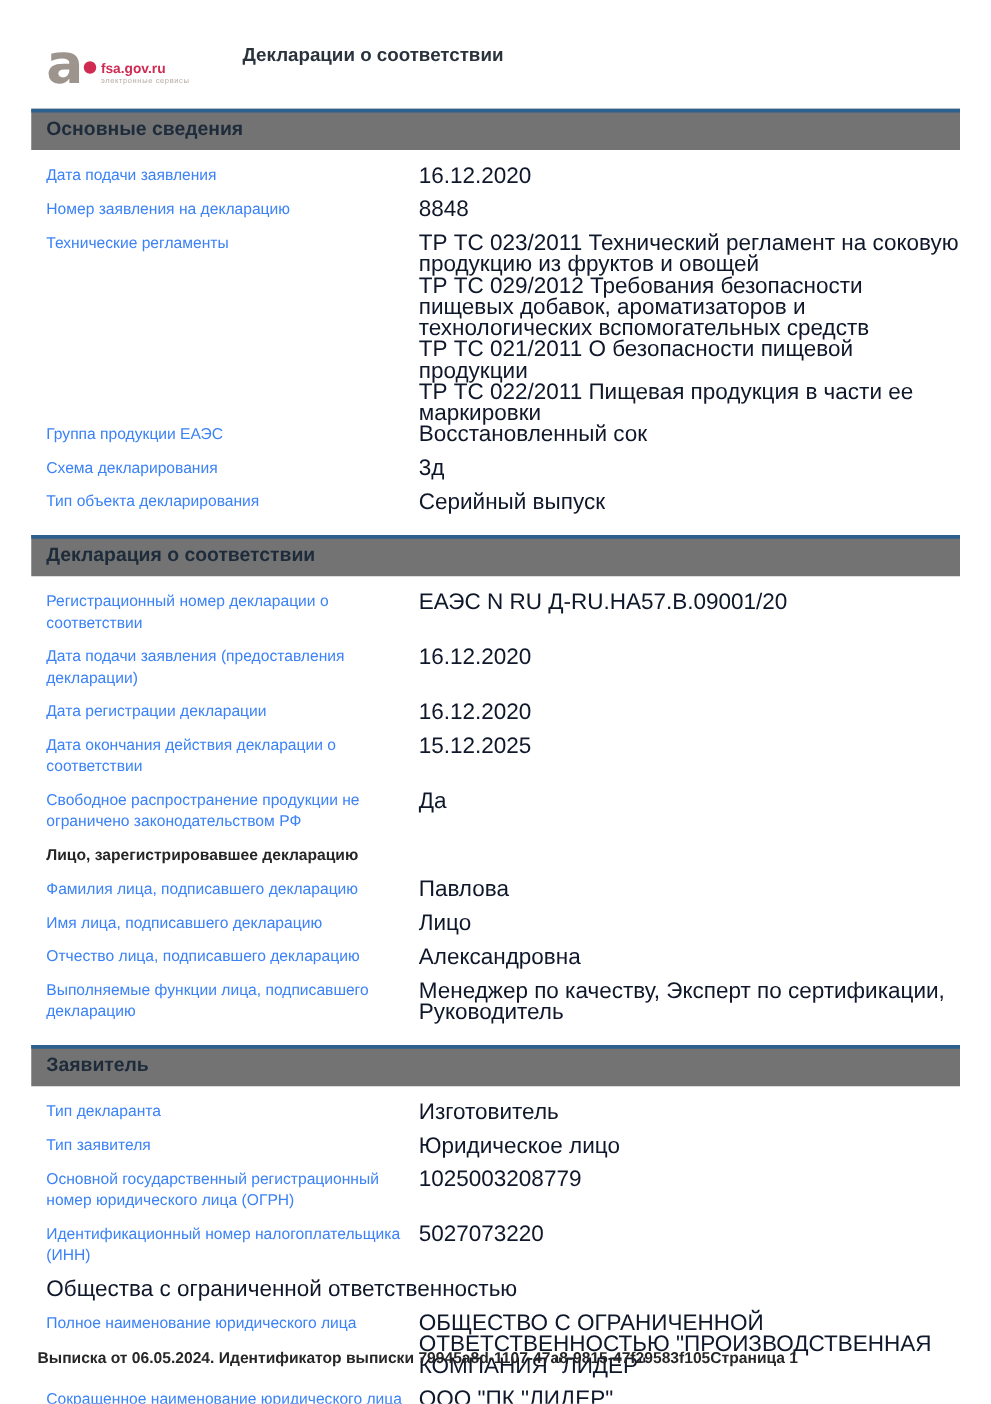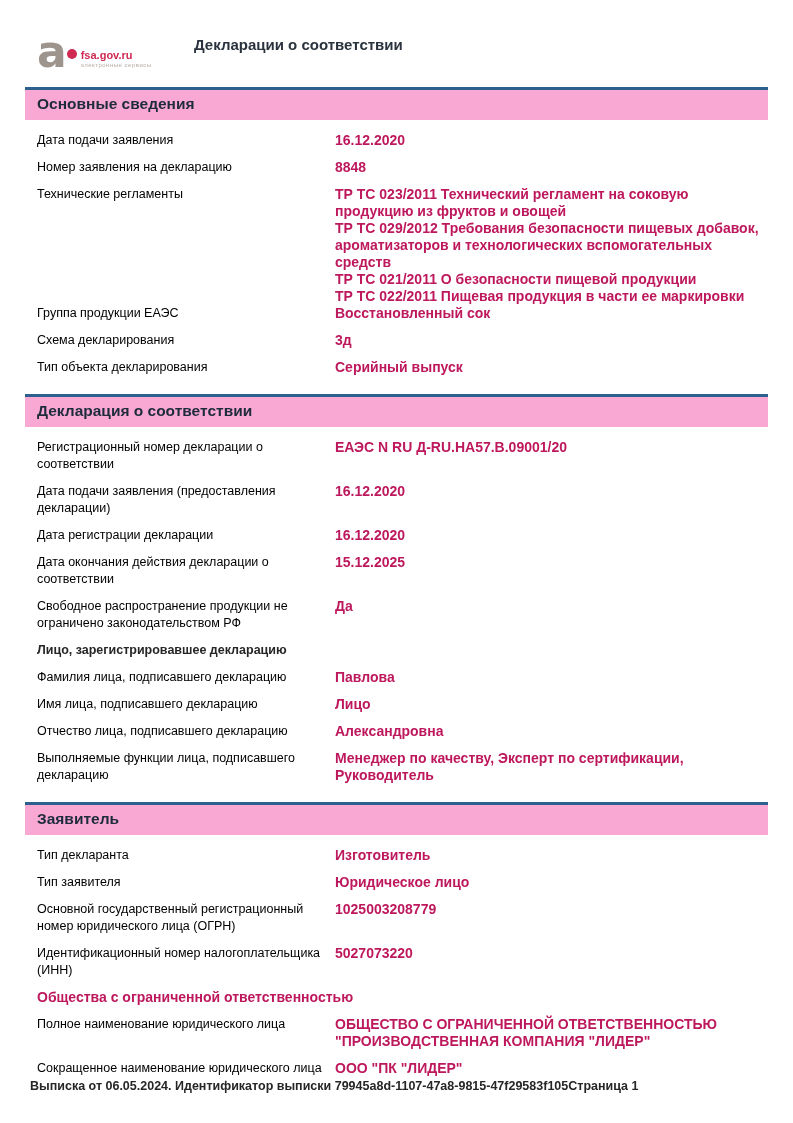--- a/index.html
+++ b/index.html
@@ -59,46 +59,46 @@
     font-weight: bold;
     color: #2a333d;
     margin-left: 37px;
     margin-bottom: 14px;
   }
 
   
   .content { margin: 0 25px; }
   .section-band {
     border-top: 3px solid #2e608d;
-    background: #f9a8d4;
+    background: #737373;
     padding: 5px 12px 7px 12px;
     font-size: 15.5px;
     font-weight: bold;
     color: #1d2b3a;
     margin-bottom: 12px;
   }
   .section + .section .section-band { margin-top: 6px; }
 
   .rows { padding: 0 0 2px 12px; }
   .row { display: flex; margin-bottom: 10px; }
   .row.tight { margin-bottom: 0; }
   .row .label {
     width: 298px;
     flex-shrink: 0;
     padding-right: 12px;
     font-size: 12.5px;
     line-height: 17px;
-    color: #000000;
+    color: #3b82f6;
   }
   .row .value {
     flex: 1;
-    font-size: 14px;
+    font-size: 18px;
     line-height: 17px;
-    font-weight: bold;
-    color: #be185d;
+    font-weight: normal;
+    color: #0f172a;
     white-space: pre-line;
   }
   .subheading {
     font-size: 12.5px;
     line-height: 17px;
     font-weight: bold;
     color: #262626;
     margin: 4px 0 10px 0;
   }
 

